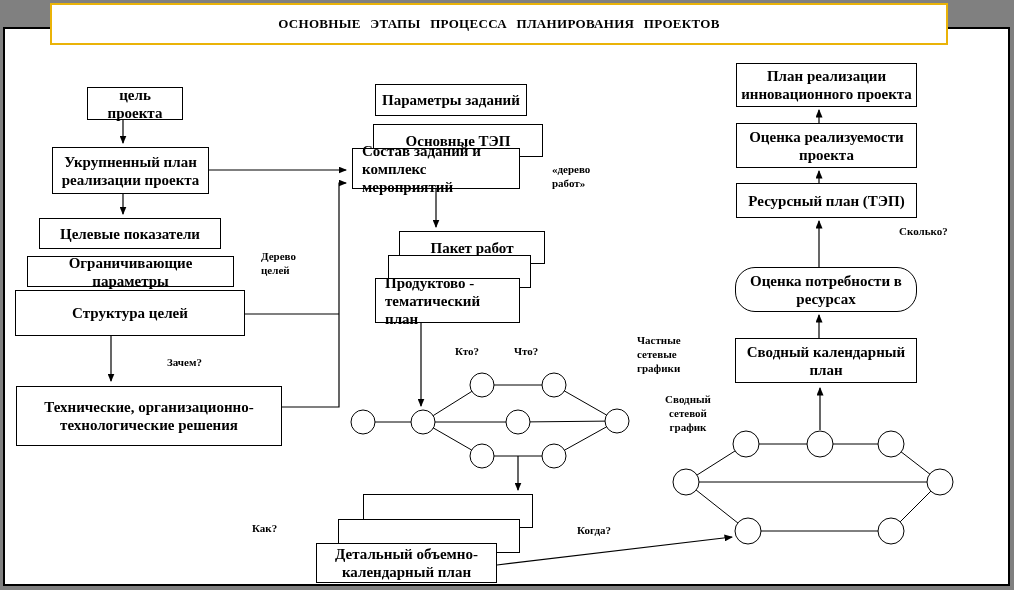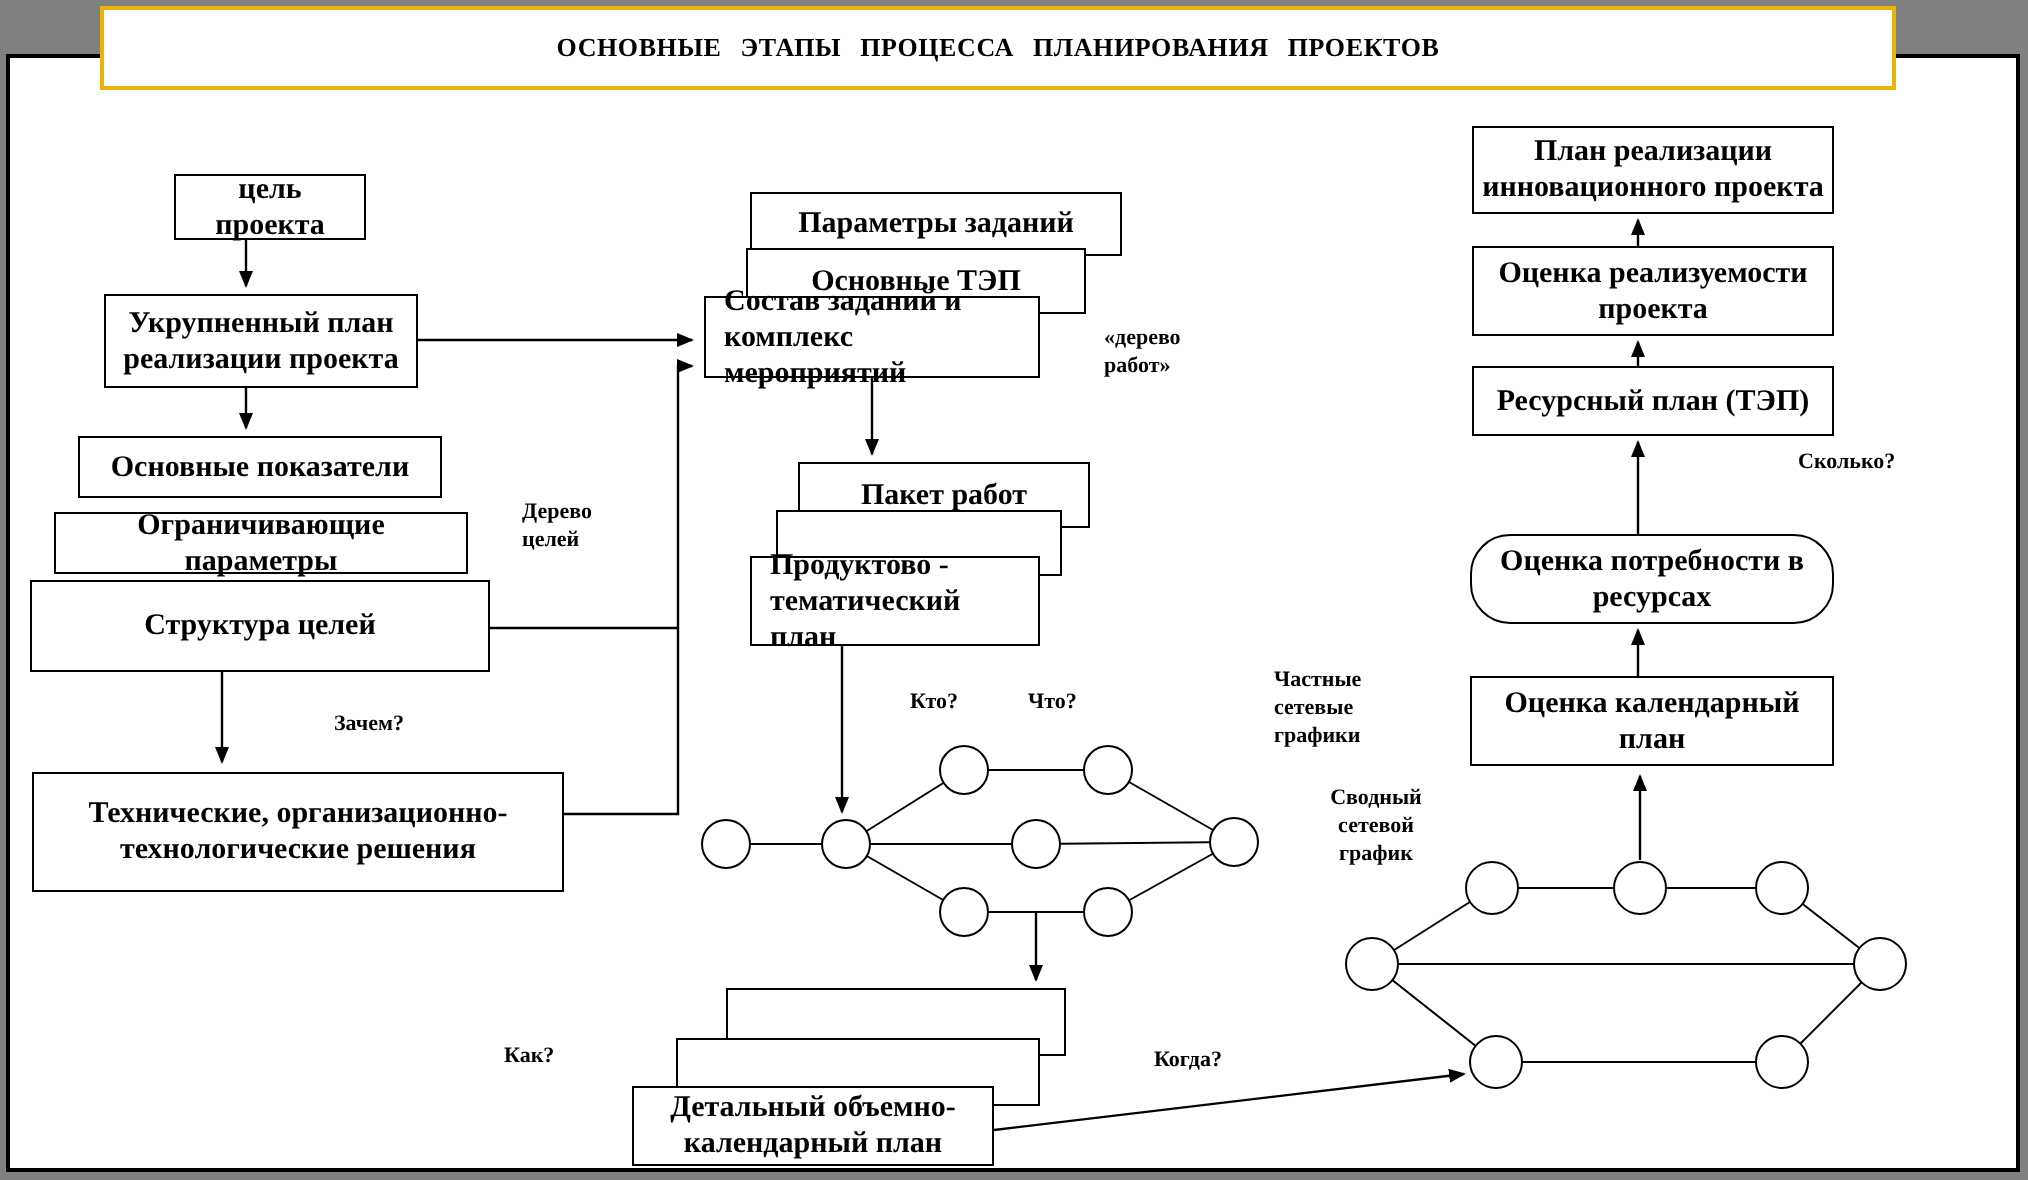--- a/index.html
+++ b/index.html
@@ -112,42 +112,42 @@
         <circle cx="748" cy="531" r="13"></circle>
         <circle cx="891" cy="531" r="13"></circle>
       </g>
     </g>
   </svg>
 
   <div id="title-box">ОСНОВНЫЕ ЭТАПЫ ПРОЦЕССА ПЛАНИРОВАНИЯ ПРОЕКТОВ</div>
 
   <div class="box" style="left:87px;  top:87px;  width:96px;  height:33px;">цель проекта</div>
   <div class="box" style="left:52px;  top:147px; width:157px; height:47px;">Укрупненный план реализации проекта</div>
-  <div class="box" style="left:39px;  top:218px; width:182px; height:31px;">Основные показатели</div>
+  <div class="box" style="left:39px;  top:218px; width:182px; height:31px;">Целевые показатели</div>
   <div class="box" style="left:27px;  top:256px; width:207px; height:31px;">Ограничивающие параметры</div>
   <div class="box" style="left:15px;  top:290px; width:230px; height:46px;">Структура целей</div>
   <div class="box" style="left:16px;  top:386px; width:266px; height:60px;">Технические, организационно-технологические решения</div>
 
-  <div class="box" style="left:375px; top:96px;  width:186px; height:32px;">Параметры заданий</div>
+  <div class="box" style="left:375px; top:84px;  width:152px; height:32px;">Параметры заданий</div>
   <div class="box" style="left:373px; top:124px; width:170px; height:33px;">Основные ТЭП</div>
   <div class="box left-text" style="left:352px; top:148px; width:168px; height:41px;">Состав заданий и комплекс мероприятий</div>
 
   <div class="box" style="left:399px; top:231px; width:146px; height:33px;">Пакет работ</div>
   <div class="box" style="left:388px; top:255px; width:143px; height:33px;"></div>
   <div class="box left-text" style="left:375px; top:278px; width:145px; height:45px;">Продуктово - тематический план</div>
 
   <div class="box" style="left:363px; top:494px; width:170px; height:34px;"></div>
   <div class="box" style="left:338px; top:519px; width:182px; height:34px;"></div>
   <div class="box" style="left:316px; top:543px; width:181px; height:40px;">Детальный объемно-календарный план</div>
 
   <div class="box" style="left:736px; top:63px;  width:181px; height:44px;">План реализации инновационного проекта</div>
   <div class="box" style="left:736px; top:123px; width:181px; height:45px;">Оценка реализуемости проекта</div>
   <div class="box" style="left:736px; top:183px; width:181px; height:35px;">Ресурсный план (ТЭП)</div>
   <div class="box" style="left:735px; top:267px; width:182px; height:45px;border-radius:20px;">Оценка потребности в ресурсах</div>
-  <div class="box" style="left:735px; top:338px; width:182px; height:45px;">Оценка календарный план</div>
+  <div class="box" style="left:735px; top:338px; width:182px; height:45px;">Сводный календарный план</div>
 
   <div class="lbl" style="left:261px; top:249px; width:52px;">Дерево целей</div>
   <div class="lbl" style="left:167px; top:355px;">Зачем?</div>
   <div class="lbl" style="left:552px; top:162px; width:60px;">«дерево работ»</div>
   <div class="lbl" style="left:455px; top:344px;">Кто?</div>
   <div class="lbl" style="left:514px; top:344px;">Что?</div>
   <div class="lbl" style="left:252px; top:521px;">Как?</div>
   <div class="lbl" style="left:577px; top:523px;">Когда?</div>
   <div class="lbl" style="left:637px; top:333px; width:62px;">Частные сетевые графики</div>
   <div class="lbl" style="left:658px; top:392px; width:60px; text-align:center;">Сводный сетевой график</div>

